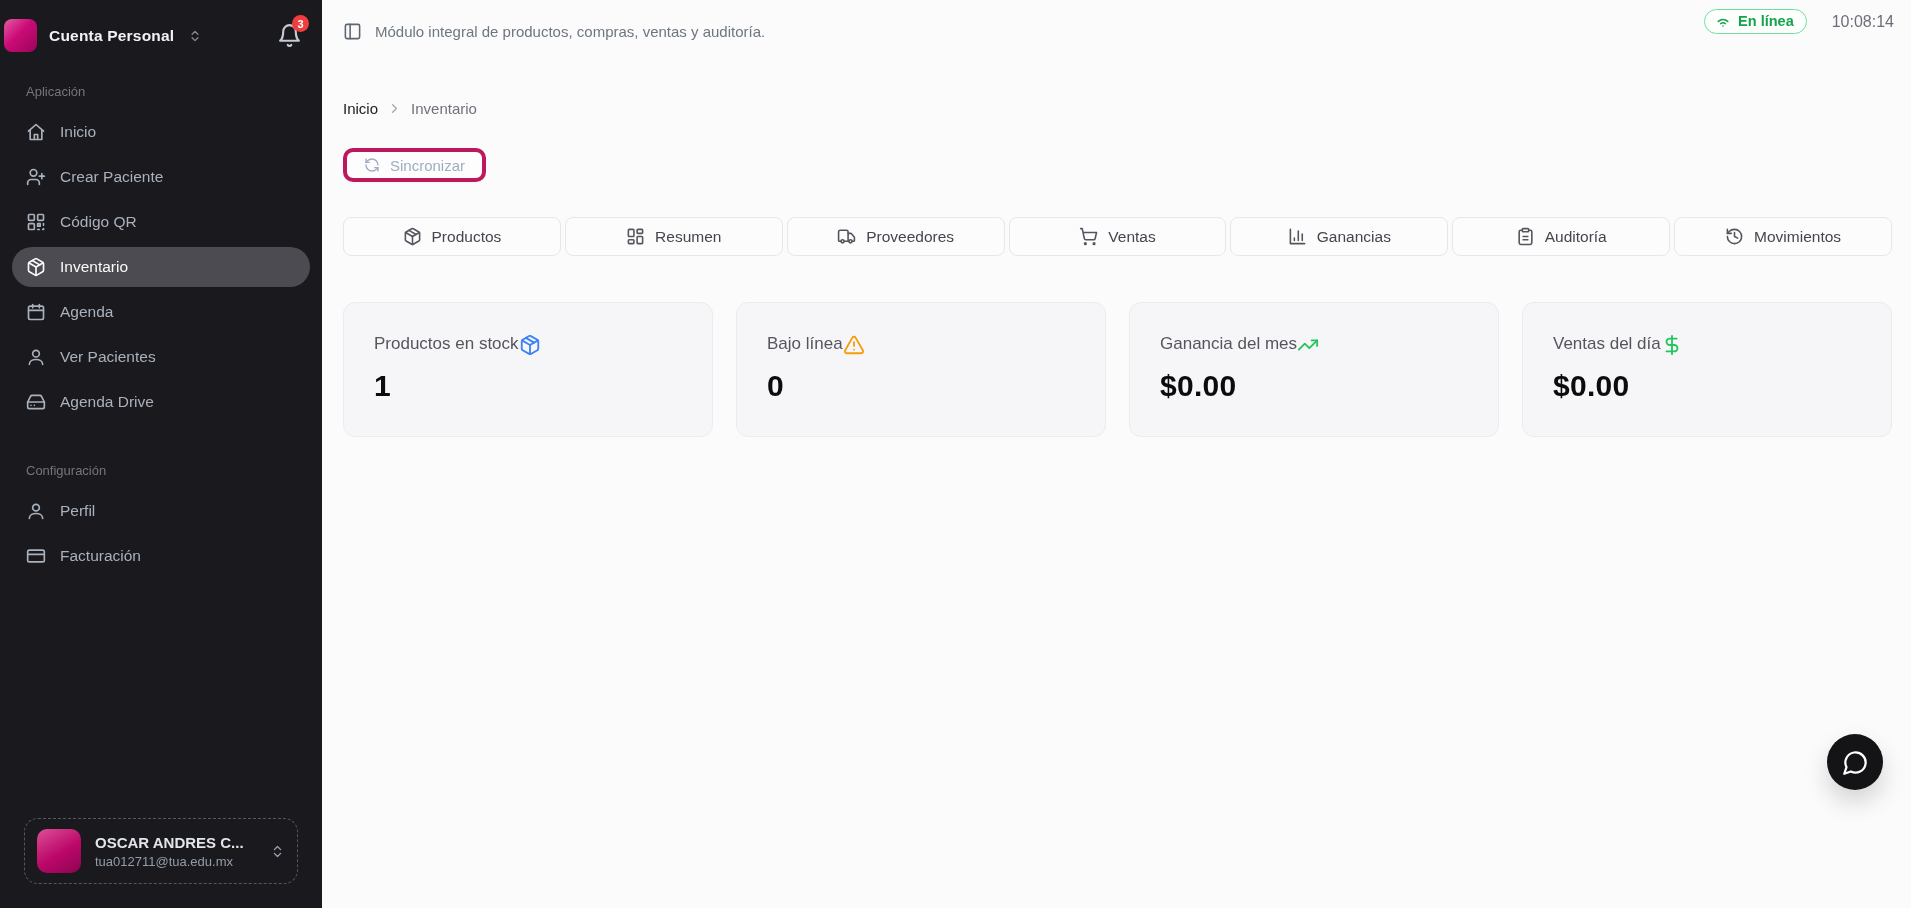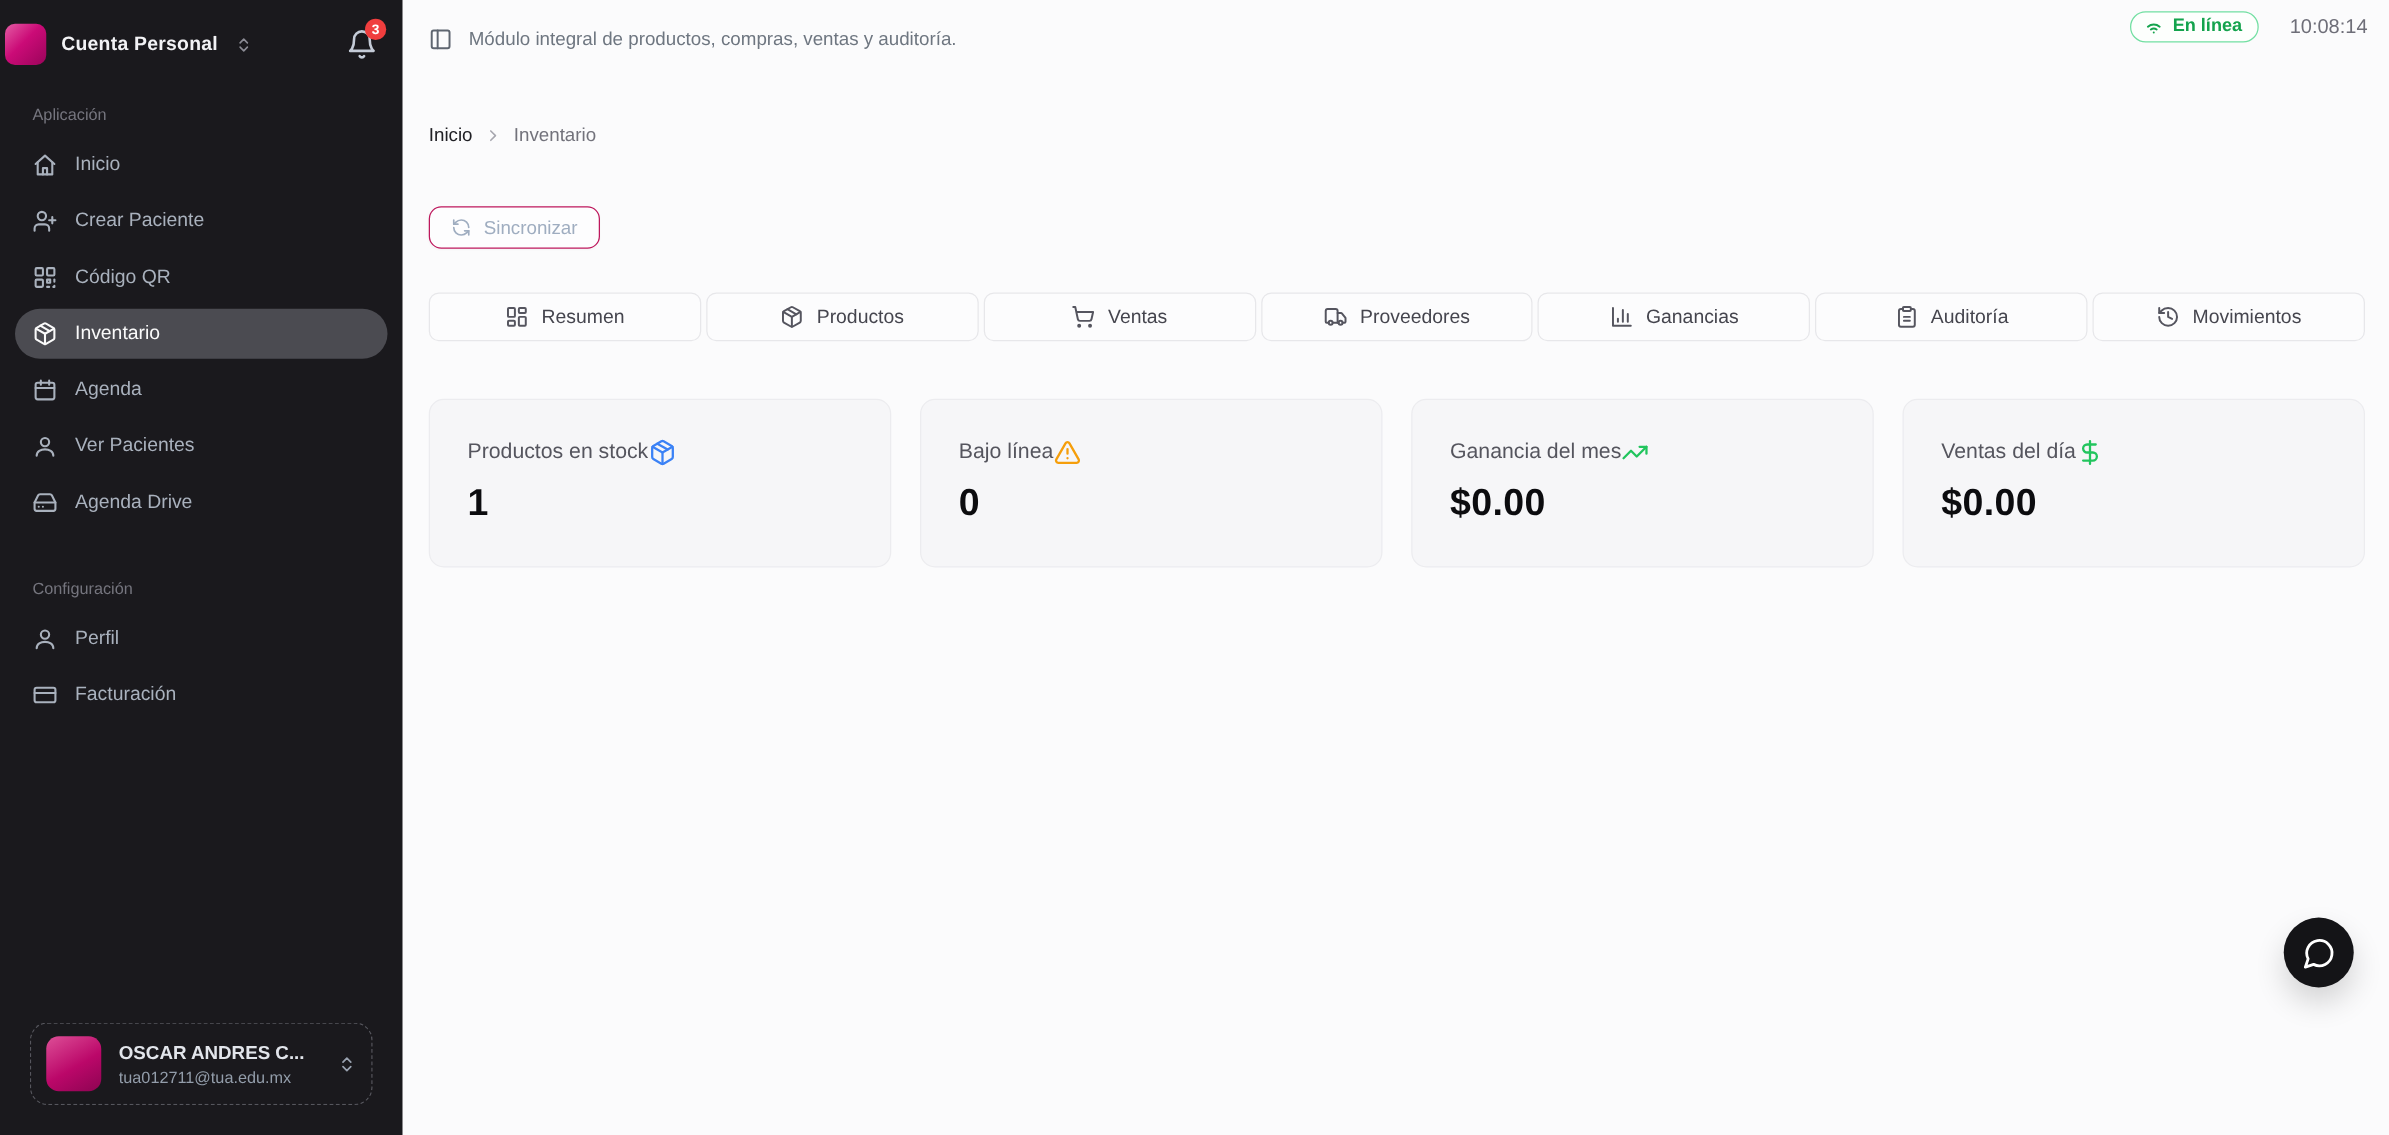--- a/index.html
+++ b/index.html
@@ -66,21 +66,21 @@
   }
   .clock { font-size:16px; color:#6e6e78; }
 
   .breadcrumb { display:flex; align-items:center; gap:9px; margin-top:59px; font-size:15px; }
   .bc-home { color:#202025; cursor:pointer; }
   .bc-sep { color:#a6a6ae; }
   .bc-current { color:#72727b; }
 
   .sync-btn {
     display:inline-flex; align-items:center; gap:10px; height:34px; padding:0 17px;
-    margin-top:48px; border-radius:10px; border:1px solid #be185d; background:#fdfdfe;
+    margin-top:31px; border-radius:10px; border:4px solid #be185d; background:#fdfdfe;
     color:#9fadc0; font-size:15px; cursor:pointer; box-shadow:0 1px 2px rgba(20,20,40,.03);
   }
 
   .tabs { display:grid; grid-template-columns:repeat(7,1fr); gap:4px; margin-top:35px; }
   .tab {
     display:flex; align-items:center; justify-content:center; gap:10px; height:39px;
     border:1px solid #e7e7ea; border-radius:8px; background:#fcfcfd;
     font-size:15.5px; color:#45454e; cursor:pointer;
   }
   .tab .tab-ic { color:#55555f; }
@@ -296,63 +296,63 @@
         </svg>
       </span>
     <span>Sincronizar</span>
   </button>
 
   <div class="tabs">
 
       <div class="tab">
         <span class="tab-ic">
           <svg width="19" height="19" viewBox="0 0 24 24" fill="none" stroke="currentColor" stroke-width="2" stroke-linecap="round" stroke-linejoin="round">
+            <path d="M21 8a2 2 0 0 0-1-1.73l-7-4a2 2 0 0 0-2 0l-7 4A2 2 0 0 0 3 8v8a2 2 0 0 0 1 1.73l7 4a2 2 0 0 0 2 0l7-4A2 2 0 0 0 21 16Z"></path>
+            <path d="m3.3 7 8.7 5 8.7-5"></path>
+            <path d="M12 22V12"></path>
+            <path d="m7.5 4.27 9 5.15"></path>
+          </svg>
+        </span>
+        <span>Productos</span>
+      </div>
+
+      <div class="tab">
+        <span class="tab-ic">
+          <svg width="19" height="19" viewBox="0 0 24 24" fill="none" stroke="currentColor" stroke-width="2" stroke-linecap="round" stroke-linejoin="round">
             <rect x="3" y="3" width="7" height="9" rx="1"></rect>
             <rect x="14" y="3" width="7" height="5" rx="1"></rect>
             <rect x="14" y="12" width="7" height="9" rx="1"></rect>
             <rect x="3" y="16" width="7" height="5" rx="1"></rect>
           </svg>
         </span>
         <span>Resumen</span>
-      </div>
-
-      <div class="tab">
-        <span class="tab-ic">
-          <svg width="19" height="19" viewBox="0 0 24 24" fill="none" stroke="currentColor" stroke-width="2" stroke-linecap="round" stroke-linejoin="round">
-            <path d="M21 8a2 2 0 0 0-1-1.73l-7-4a2 2 0 0 0-2 0l-7 4A2 2 0 0 0 3 8v8a2 2 0 0 0 1 1.73l7 4a2 2 0 0 0 2 0l7-4A2 2 0 0 0 21 16Z"></path>
-            <path d="m3.3 7 8.7 5 8.7-5"></path>
-            <path d="M12 22V12"></path>
-            <path d="m7.5 4.27 9 5.15"></path>
-          </svg>
-        </span>
-        <span>Productos</span>
-      </div>
-
-      <div class="tab">
-        <span class="tab-ic">
-          <svg width="19" height="19" viewBox="0 0 24 24" fill="none" stroke="currentColor" stroke-width="2" stroke-linecap="round" stroke-linejoin="round">
-            <circle cx="8" cy="21" r="1"></circle>
-            <circle cx="19" cy="21" r="1"></circle>
-            <path d="M2.05 2.05h2l2.66 12.42a2 2 0 0 0 2 1.58h9.78a2 2 0 0 0 1.95-1.57l1.65-7.43H5.12"></path>
-          </svg>
-        </span>
-        <span>Ventas</span>
       </div>
 
       <div class="tab">
         <span class="tab-ic">
           <svg width="19" height="19" viewBox="0 0 24 24" fill="none" stroke="currentColor" stroke-width="2" stroke-linecap="round" stroke-linejoin="round">
             <path d="M14 18V6a2 2 0 0 0-2-2H4a2 2 0 0 0-2 2v11a1 1 0 0 0 1 1h2"></path>
             <path d="M15 18H9"></path>
             <path d="M19 18h2a1 1 0 0 0 1-1v-3.65a1 1 0 0 0-.22-.62l-3.48-4.35a1 1 0 0 0-.78-.38H14"></path>
             <circle cx="17" cy="18" r="2"></circle>
             <circle cx="7" cy="18" r="2"></circle>
           </svg>
         </span>
         <span>Proveedores</span>
+      </div>
+
+      <div class="tab">
+        <span class="tab-ic">
+          <svg width="19" height="19" viewBox="0 0 24 24" fill="none" stroke="currentColor" stroke-width="2" stroke-linecap="round" stroke-linejoin="round">
+            <circle cx="8" cy="21" r="1"></circle>
+            <circle cx="19" cy="21" r="1"></circle>
+            <path d="M2.05 2.05h2l2.66 12.42a2 2 0 0 0 2 1.58h9.78a2 2 0 0 0 1.95-1.57l1.65-7.43H5.12"></path>
+          </svg>
+        </span>
+        <span>Ventas</span>
       </div>
 
       <div class="tab">
         <span class="tab-ic">
           <svg width="19" height="19" viewBox="0 0 24 24" fill="none" stroke="currentColor" stroke-width="2" stroke-linecap="round" stroke-linejoin="round">
             <path d="M3 3v18h18"></path>
             <path d="M18 17V9"></path>
             <path d="M13 17V5"></path>
             <path d="M8 17v-3"></path>
           </svg>

